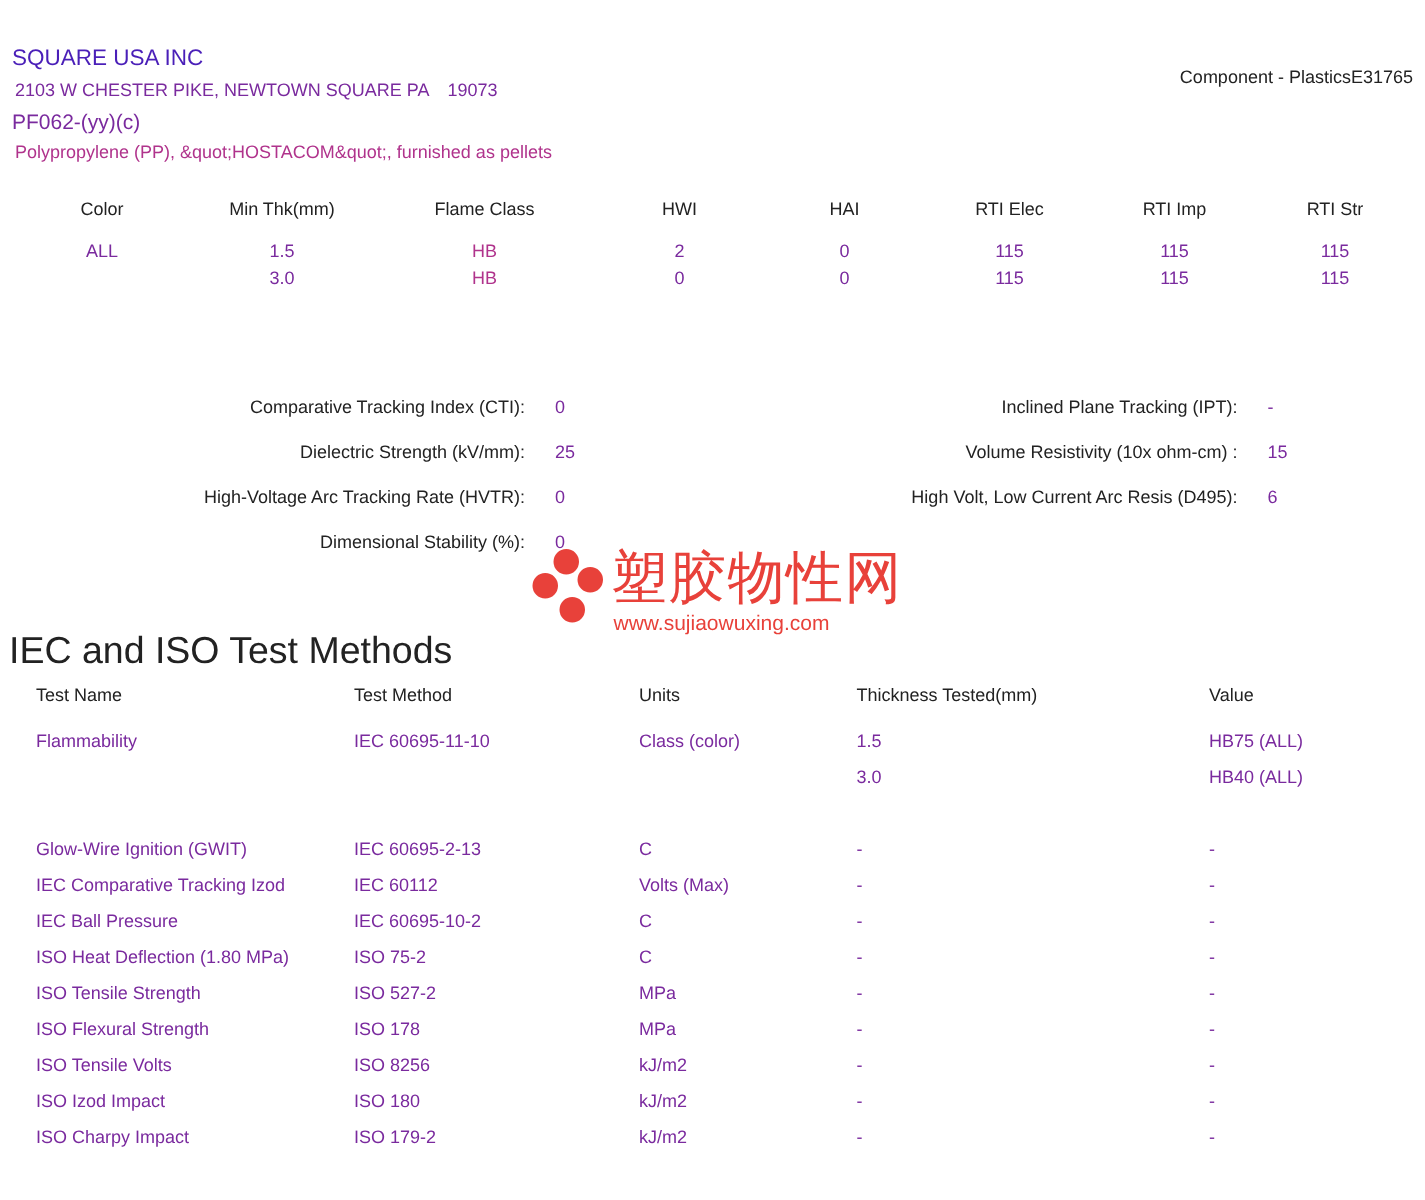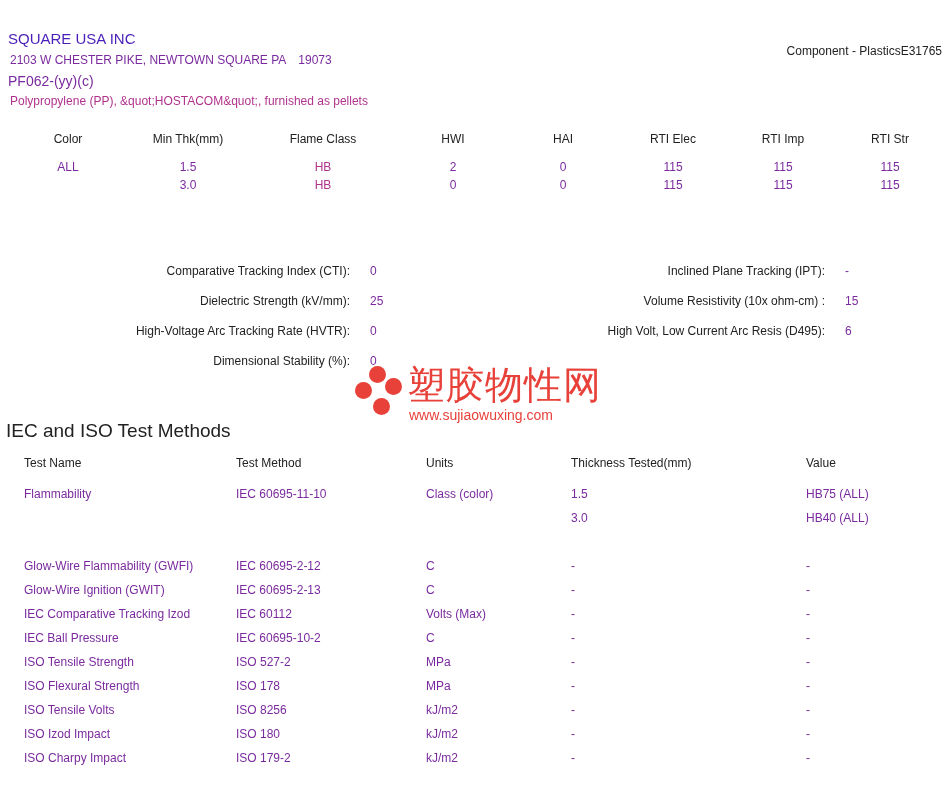--- a/index.html
+++ b/index.html
@@ -160,21 +160,21 @@
     color: #e8413a;
     font-family: "Liberation Sans", sans-serif;
     white-space: nowrap;
   }
 
   
   .section-title {
     position: absolute;
     top: 420px;
     left: 6px;
-    font-size: 19px;
+    font-size: 25px;
     color: #222222;
   }
 
   
   .tests {
     position: absolute;
     top: 456px;
     left: 24px;
     width: 910px;
     border-collapse: collapse;
@@ -338,27 +338,20 @@
         <td>HB40 (ALL)</td>
       </tr>
       <tr class="spacer-row">
         <td></td>
           <td></td>
           <td></td>
           <td></td>
           <td></td>
       </tr>
       <tr>
-        <td>Glow-Wire Flammability (GWFI)</td>
-        <td>IEC 60695-2-12</td>
-        <td>C</td>
-        <td>-</td>
-        <td>-</td>
-      </tr>
-      <tr>
         <td>Glow-Wire Ignition (GWIT)</td>
         <td>IEC 60695-2-13</td>
         <td>C</td>
         <td>-</td>
         <td>-</td>
       </tr>
       <tr>
         <td>IEC Comparative Tracking Izod</td>
         <td>IEC 60112</td>
         <td>Volts (Max)</td>
@@ -366,20 +359,27 @@
         <td>-</td>
       </tr>
       <tr>
         <td>IEC Ball Pressure</td>
         <td>IEC 60695-10-2</td>
         <td>C</td>
         <td>-</td>
         <td>-</td>
       </tr>
       <tr>
+        <td>ISO Heat Deflection (1.80 MPa)</td>
+        <td>ISO 75-2</td>
+        <td>C</td>
+        <td>-</td>
+        <td>-</td>
+      </tr>
+      <tr>
         <td>ISO Tensile Strength</td>
         <td>ISO 527-2</td>
         <td>MPa</td>
         <td>-</td>
         <td>-</td>
       </tr>
       <tr>
         <td>ISO Flexural Strength</td>
         <td>ISO 178</td>
         <td>MPa</td>

